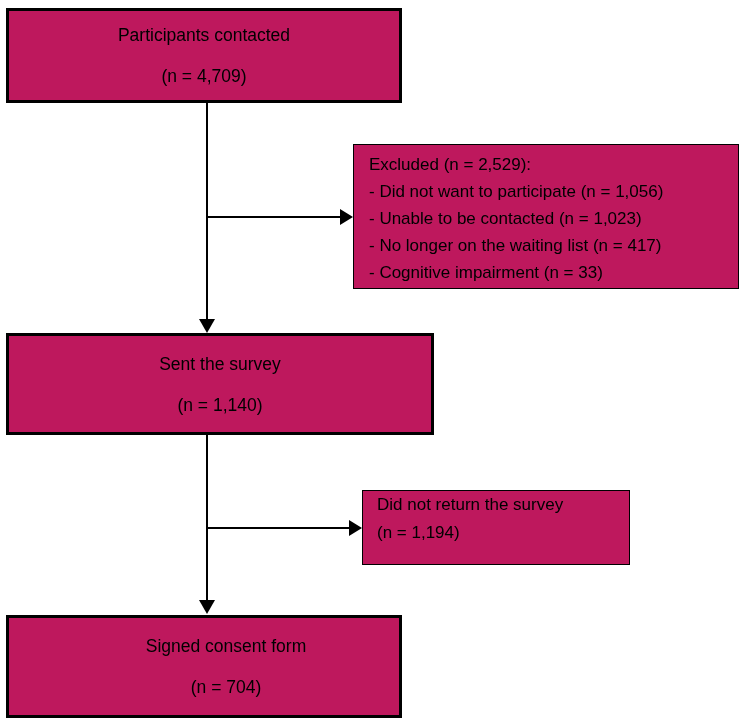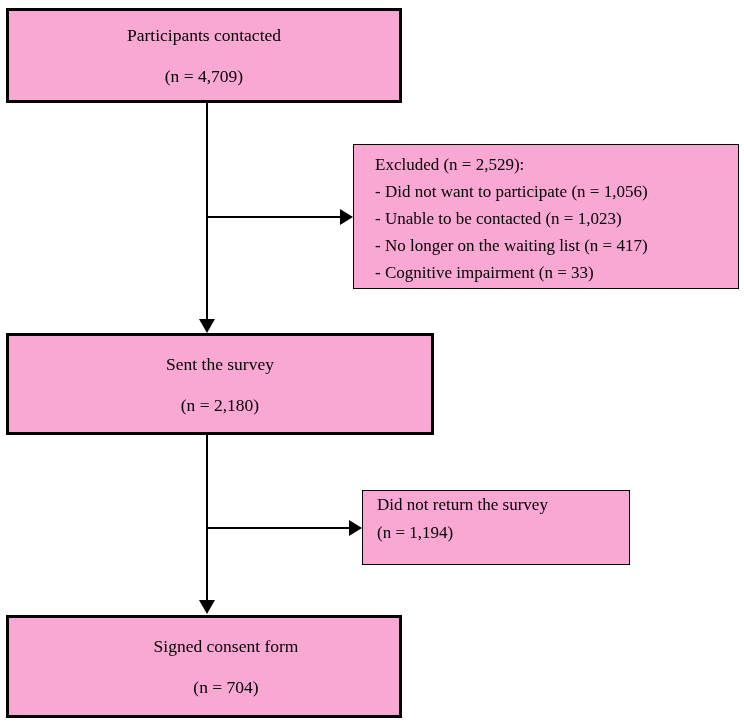--- a/index.html
+++ b/index.html
@@ -18,22 +18,21 @@
   }
   .connectors {
     position: absolute;
     left: 0;
     top: 0;
     pointer-events: none;
   }
   .box {
     position: absolute;
     box-sizing: border-box;
-    background: #f9a8d4;
-    font-family: Liberation Serif, serif;
+    background: #be185d;
   }
   .box.main {
     border: 3px solid #000000;
     display: flex;
     flex-direction: column;
     align-items: center;
     justify-content: center;
     gap: 21px;
     text-align: center;
     font-size: 17.5px;
@@ -41,21 +40,21 @@
   }
   .box.side {
     border: 1.5px solid #000000;
     font-size: 17px;
   }
   #box-contacted { left: 6px;   top: 8px;   width: 396px; height: 95px;  }
   #box-excluded  { left: 353px; top: 144px; width: 386px; height: 145px; padding: 6px 15px; line-height: 27px; }
   #box-sent      { left: 6px;   top: 333px; width: 428px; height: 102px; }
   #box-notret    { left: 362px; top: 490px; width: 268px; height: 75px;  padding: 0 14px; line-height: 28px; }
   #box-consent   { left: 6px;   top: 615px; width: 396px; height: 103px; padding-left: 44px; }
-  .excluded-line { white-space: nowrap; margin-left: 6px; }
+  .excluded-line { white-space: nowrap; }
 </style>
 </head>
 <body>
 
 <div class="canvas">
 
   <svg class="connectors" width="744" height="727" viewBox="0 0 744 727">
 
     <g>
       <line x1="207" y1="103" x2="207" y2="320" stroke="#000000" stroke-width="2"></line>
@@ -86,21 +85,21 @@
   <div class="box side" id="box-excluded">
     <div class="excluded-line">Excluded (n = 2,529):</div>
     <div class="excluded-line">- Did not want to participate (n = 1,056)</div>
     <div class="excluded-line">- Unable to be contacted (n = 1,023)</div>
     <div class="excluded-line">- No longer on the waiting list (n = 417)</div>
     <div class="excluded-line">- Cognitive impairment (n = 33)</div>
   </div>
 
   <div class="box main" id="box-sent">
     <div>Sent the survey</div>
-    <div>(n = 2,180)</div>
+    <div>(n = 1,140)</div>
   </div>
 
   <div class="box side" id="box-notret">
     <div>Did not return the survey</div>
     <div>(n = 1,194)</div>
   </div>
 
   <div class="box main" id="box-consent">
     <div>Signed consent form</div>
     <div>(n = 704)</div>

